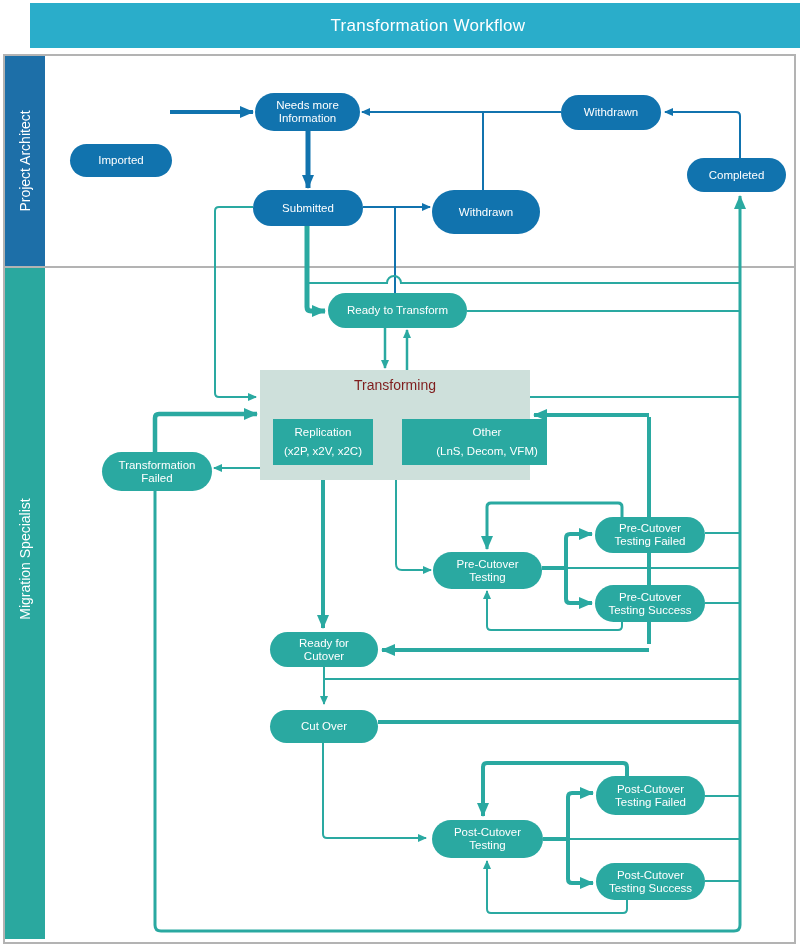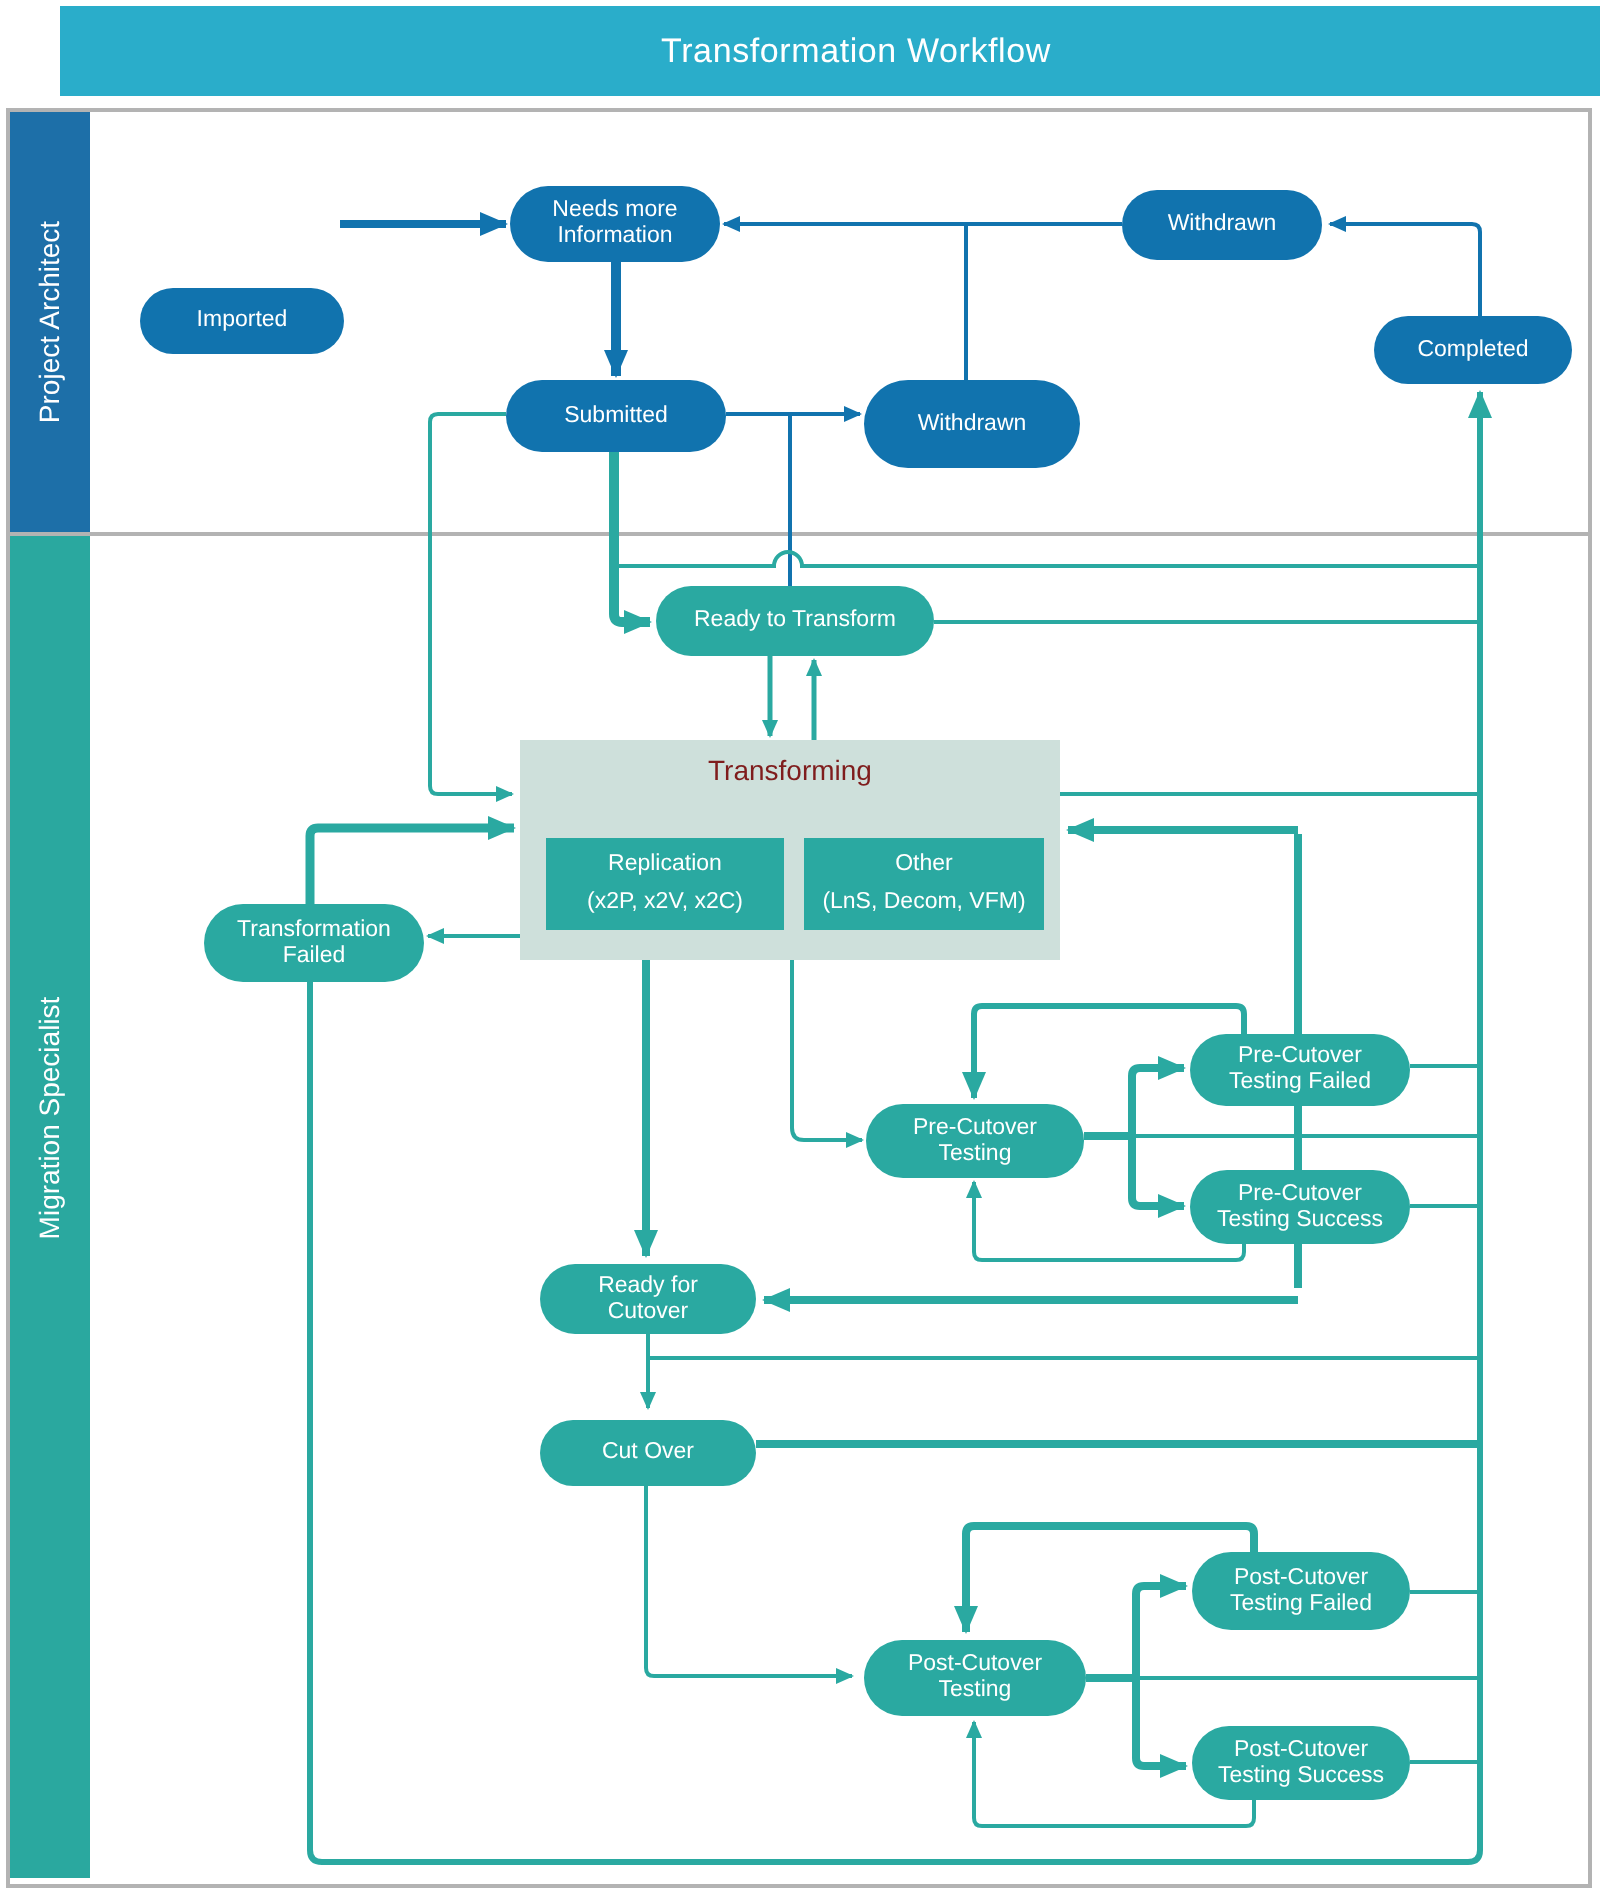--- a/index.html
+++ b/index.html
@@ -133,18 +133,18 @@
   <div class="node teal" style="left:270px;top:632px;width:108px;height:35px;">Ready for
 Cutover</div>
   <div class="node teal" style="left:270px;top:710px;width:108px;height:33px;">Cut Over</div>
   <div class="node teal" style="left:432px;top:820px;width:111px;height:38px;">Post-Cutover
 Testing</div>
   <div class="node teal" style="left:596px;top:776px;width:109px;height:39px;">Post-Cutover
 Testing Failed</div>
   <div class="node teal" style="left:596px;top:863px;width:109px;height:37px;">Post-Cutover
 Testing Success</div>
 
-  <div class="subbox" style="left:273px;top:419px;width:119px;height:46px;">Replication
+  <div class="subbox" style="left:273px;top:419px;width:100px;height:46px;">Replication
 (x2P, x2V, x2C)</div>
-  <div class="subbox" style="left:402px;top:419px;width:120px;height:46px;">Other
+  <div class="subbox" style="left:402px;top:419px;width:120px;height:46px;padding-left:25px;">Other
 (LnS, Decom, VFM)</div>
 
 </div>
 
 </body></html>

